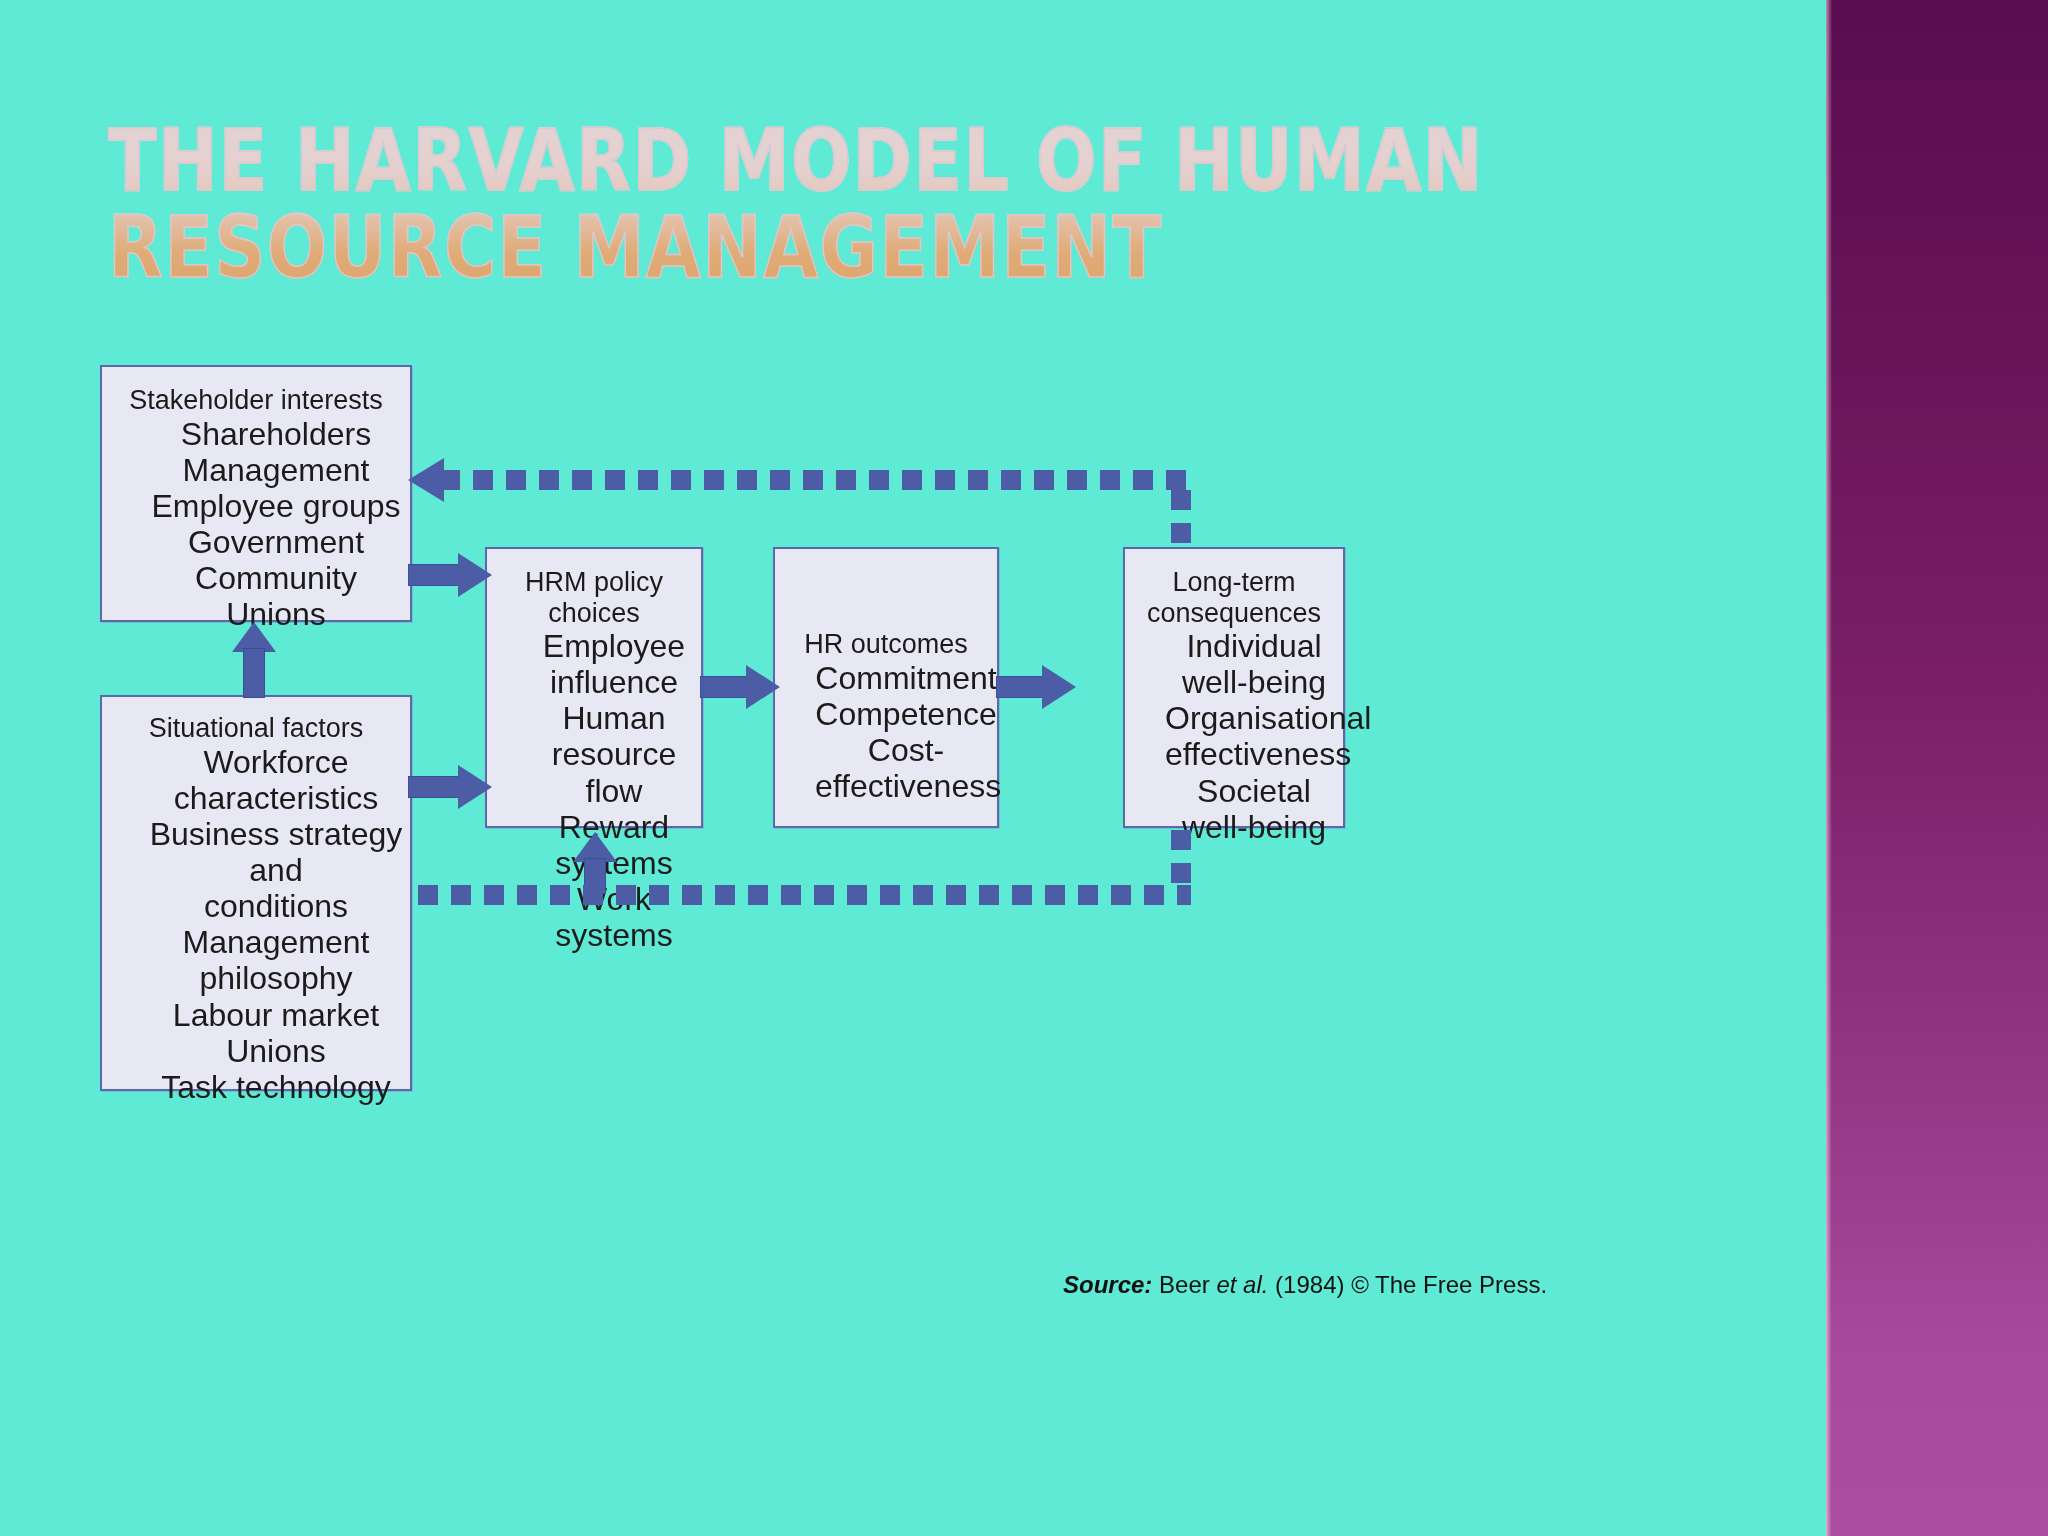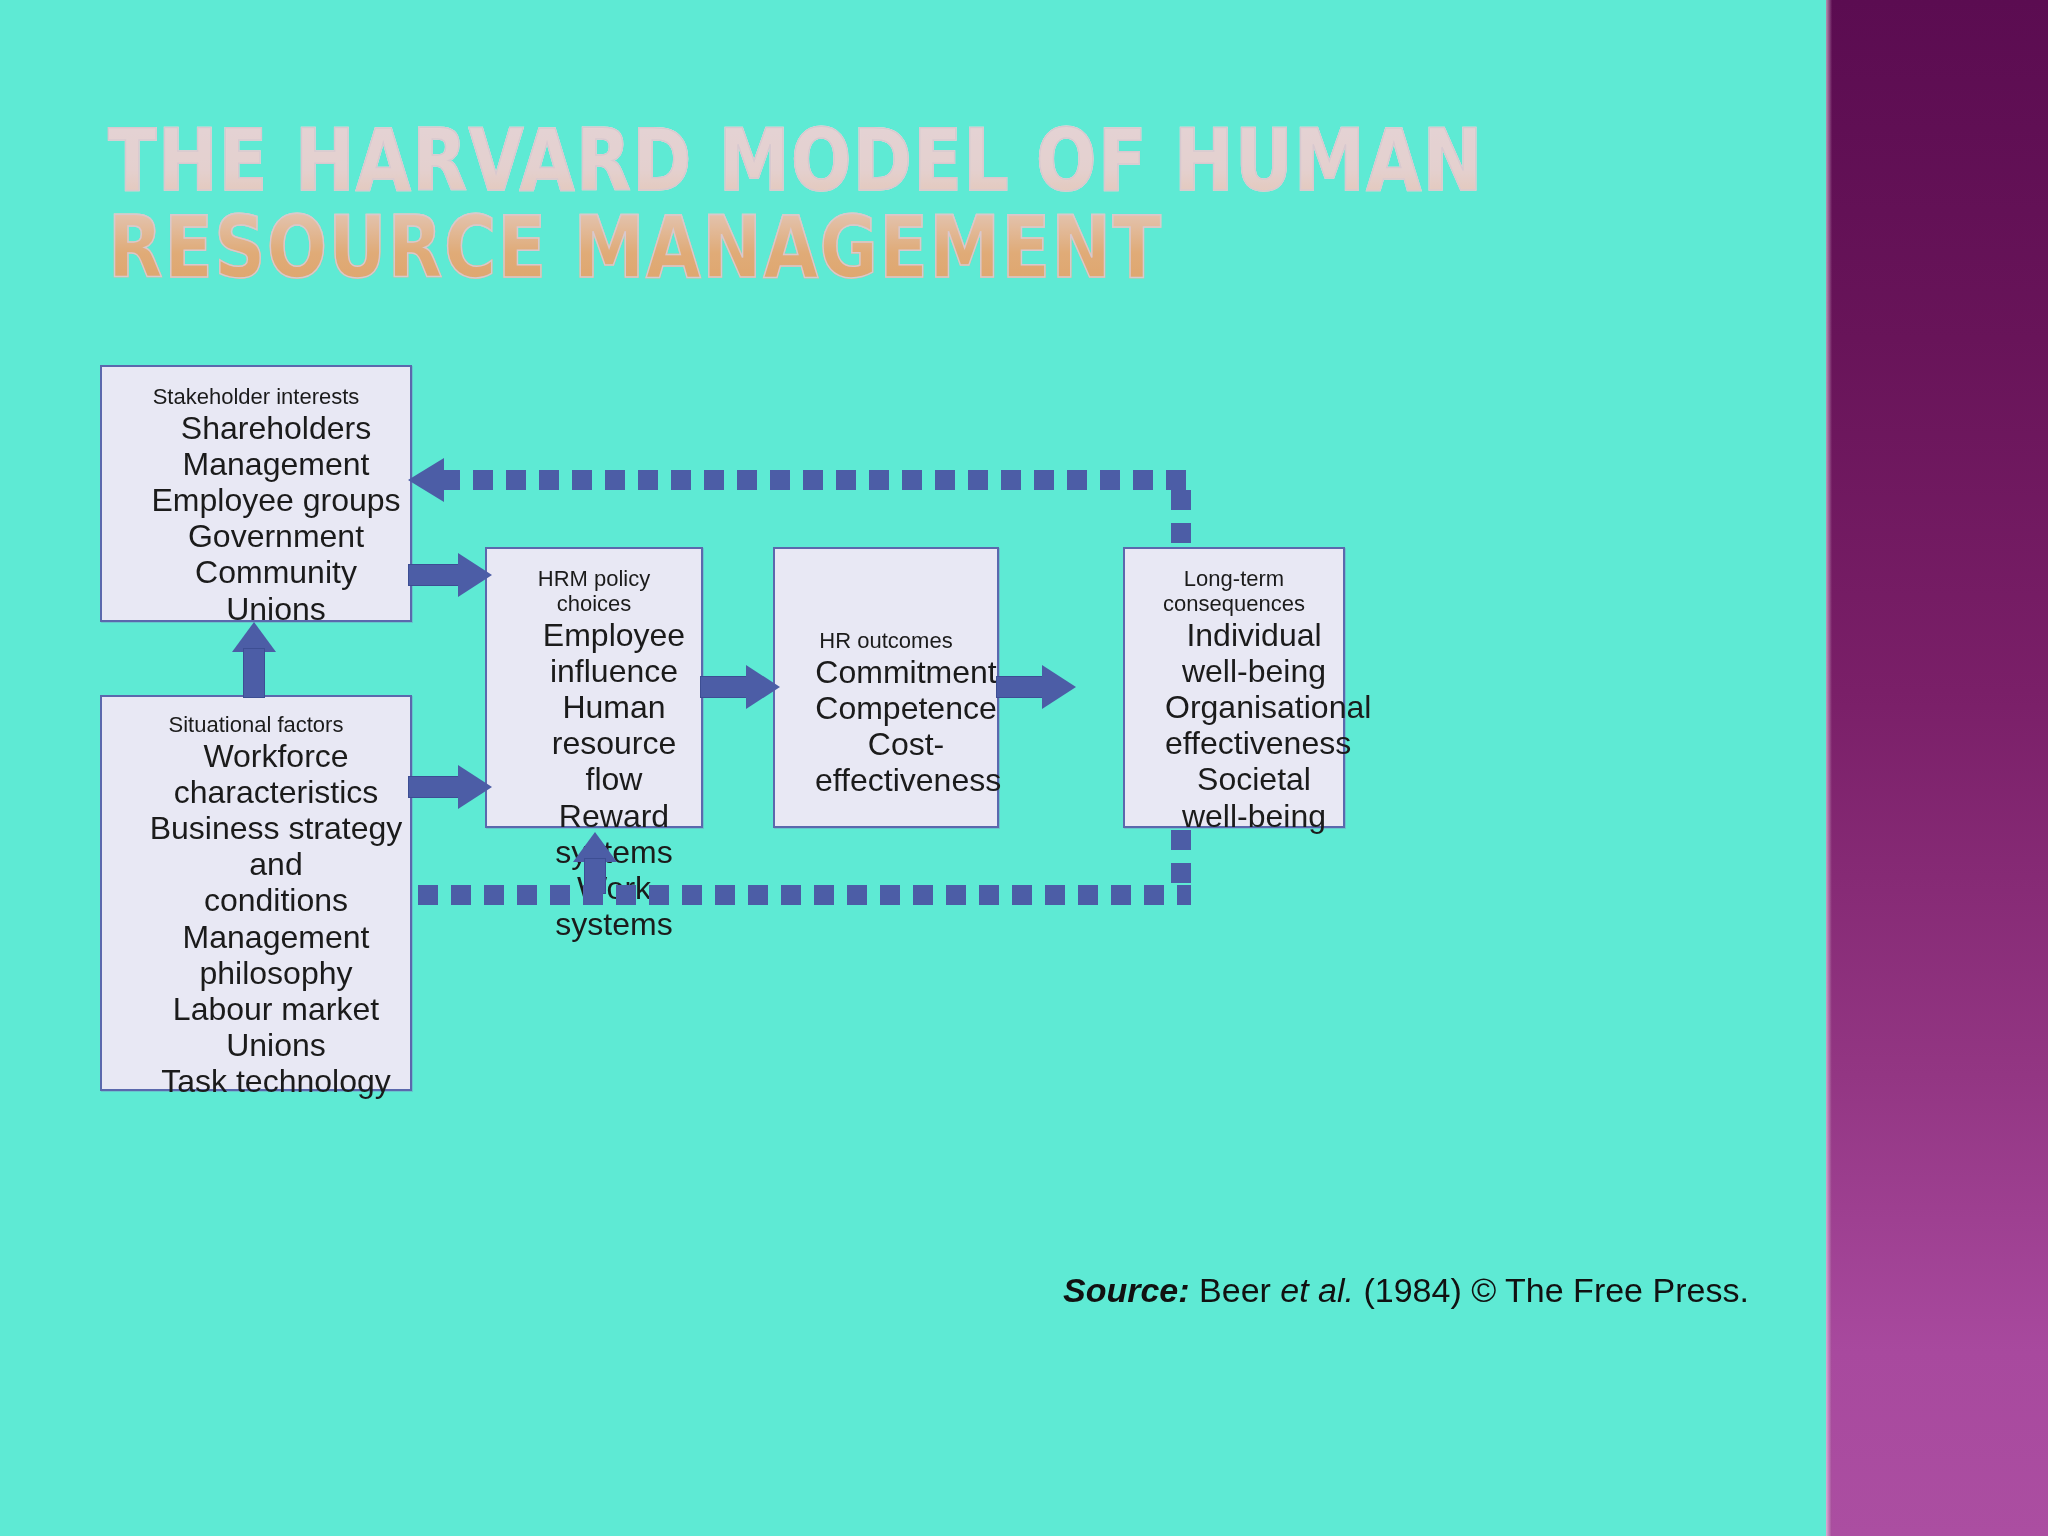--- a/index.html
+++ b/index.html
@@ -57,21 +57,21 @@
     position: absolute;
     background: #e8e8f4;
     border: 2px solid #5b68ad;
     box-shadow: 1px 1px 0 rgba(120,130,190,0.35);
     text-align: center;
     color: #1b1b1b;
     font-size: 28px;
     line-height: 1.13;
     padding-top: 8px;
   }
-  .box .head { font-size: 22px; display: block; }
+  .box .head { font-size: 27px; display: block; }
   .box .line { display: block; font-size: 32px; padding-left: 40px; }
 
   #box-stakeholder { left: 100px;  top: 365px;  width: 312px; height: 257px; }
   #box-situational { left: 100px;  top: 695px;  width: 312px; height: 396px; }
   #box-hrm         { left: 485px;  top: 547px;  width: 218px; height: 281px; }
   #box-hroutcomes  { left: 773px;  top: 547px;  width: 226px; height: 281px; }
   #box-longterm    { left: 1123px; top: 547px;  width: 222px; height: 281px; }
 
   #box-stakeholder { padding-top: 18px; }
   #box-situational { padding-top: 16px; }
@@ -172,21 +172,21 @@
     width: 0; height: 0;
     border-top: 22px solid transparent;
     border-bottom: 22px solid transparent;
     border-right: 0 solid #4c5da6;
   }
 
   
   #source-note {
     position: absolute;
     left: 1063px; top: 1271px;
-    font-size: 34px;
+    font-size: 24px;
     color: #111;
     white-space: nowrap;
     font-family: "Liberation Sans", sans-serif;
   }
   #source-note .ital { font-style: italic; font-weight: bold; }
   #source-note .ital2 { font-style: italic; }
 </style>
 </head>
 <body>
 

